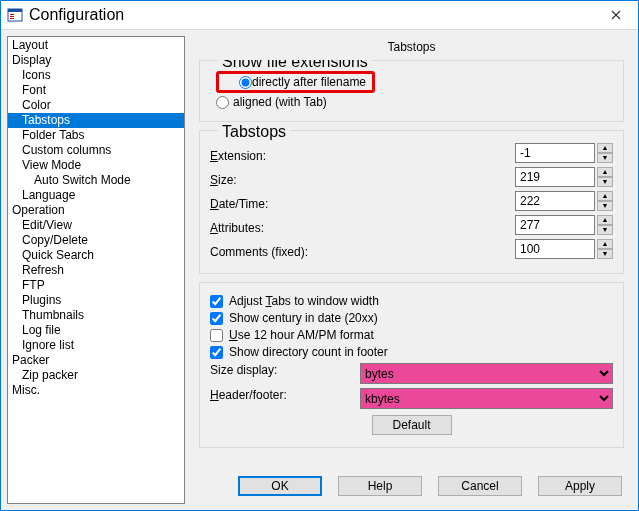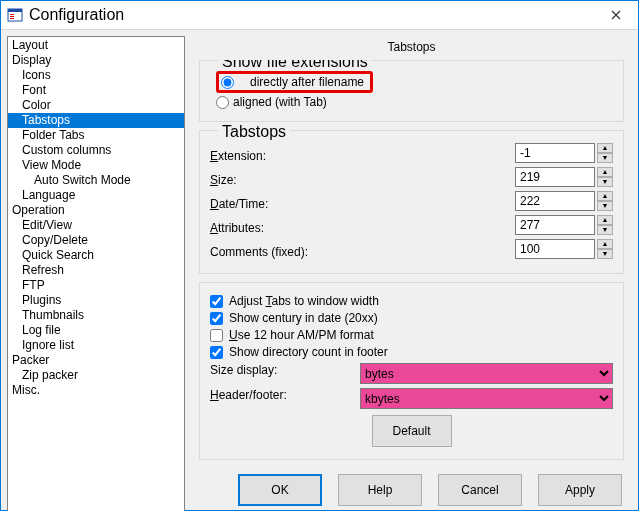--- a/index.html
+++ b/index.html
@@ -14,35 +14,35 @@
   .tree-item.selected{background:#0078d7;color:#fff}
   .indent-1{padding-left:14px}
   .indent-2{padding-left:26px}
   .right{flex:1;display:flex;flex-direction:column}
   .page-title{text-align:center;padding:4px 0 6px 0;font-size:12px}
   .panel{flex:1;overflow:auto}
   .groupbox{border:1px solid #d9d9d9;margin:0 8px 8px 8px;padding:8px 10px 10px 10px;position:relative}
   .groupbox .legend{position:absolute;top:-8px;left:18px;background:#f0f0f0;padding:0 4px;font-size:16px}
   .radio-row{display:flex;align-items:center;gap:4px;margin:2px 0 2px 6px}
   .radio-row input{margin:0}
-  .highlight{border:3px solid #e60000;border-radius:3px;padding:1px 6px 1px 2px;display:inline-flex;align-items:center;gap:16px}
+  .highlight{border:3px solid #e60000;border-radius:3px;padding:1px 6px 1px 20px;display:inline-flex;align-items:center;gap:0}
   .field-row{display:flex;align-items:flex-end;margin:4px 0}
   .field-row .lbl{width:150px}
   .field-row .lbl u{text-decoration:underline}
   .numbox{display:flex;align-items:stretch;margin-left:auto}
   .numbox input{width:80px;height:20px;border:1px solid #7a7a7a;padding:0 4px;font-family:inherit;font-size:12px;box-sizing:border-box}
   .spin{display:flex;flex-direction:column;margin-left:2px}
   .spin button{width:16px;height:10px;border:1px solid #adadad;background:#e1e1e1;font-size:7px;line-height:6px;padding:0}
   .check-row{display:flex;align-items:center;gap:6px;margin:3px 0}
   .check-row input{margin:0}
   .sel-row{display:flex;margin:4px 0}
   .sel-row .lbl{width:150px}
   .sel-row select{flex:1;height:21px;border:1px solid #7a7a7a;background:#ec4899;font-family:inherit;font-size:12px}
   .default-row{text-align:center;margin:6px 0 2px 0}
-  .btn{min-width:80px;height:32px;border:1px solid #adadad;background:#e1e1e1;font-family:inherit;font-size:12px;padding:0 14px}
+  .btn{min-width:80px;height:20px;border:1px solid #adadad;background:#e1e1e1;font-family:inherit;font-size:12px;padding:0 14px}
   .footer{display:flex;justify-content:flex-end;gap:16px;padding:6px 10px 8px 10px}
   .footer .btn{min-width:84px}
   .btn.primary{border:2px solid #0078d7;background:#e1e1e1}
   u{text-decoration:underline}
 </style>
 </head>
 <body>
 
 <div class="window">
   <div class="titlebar">

